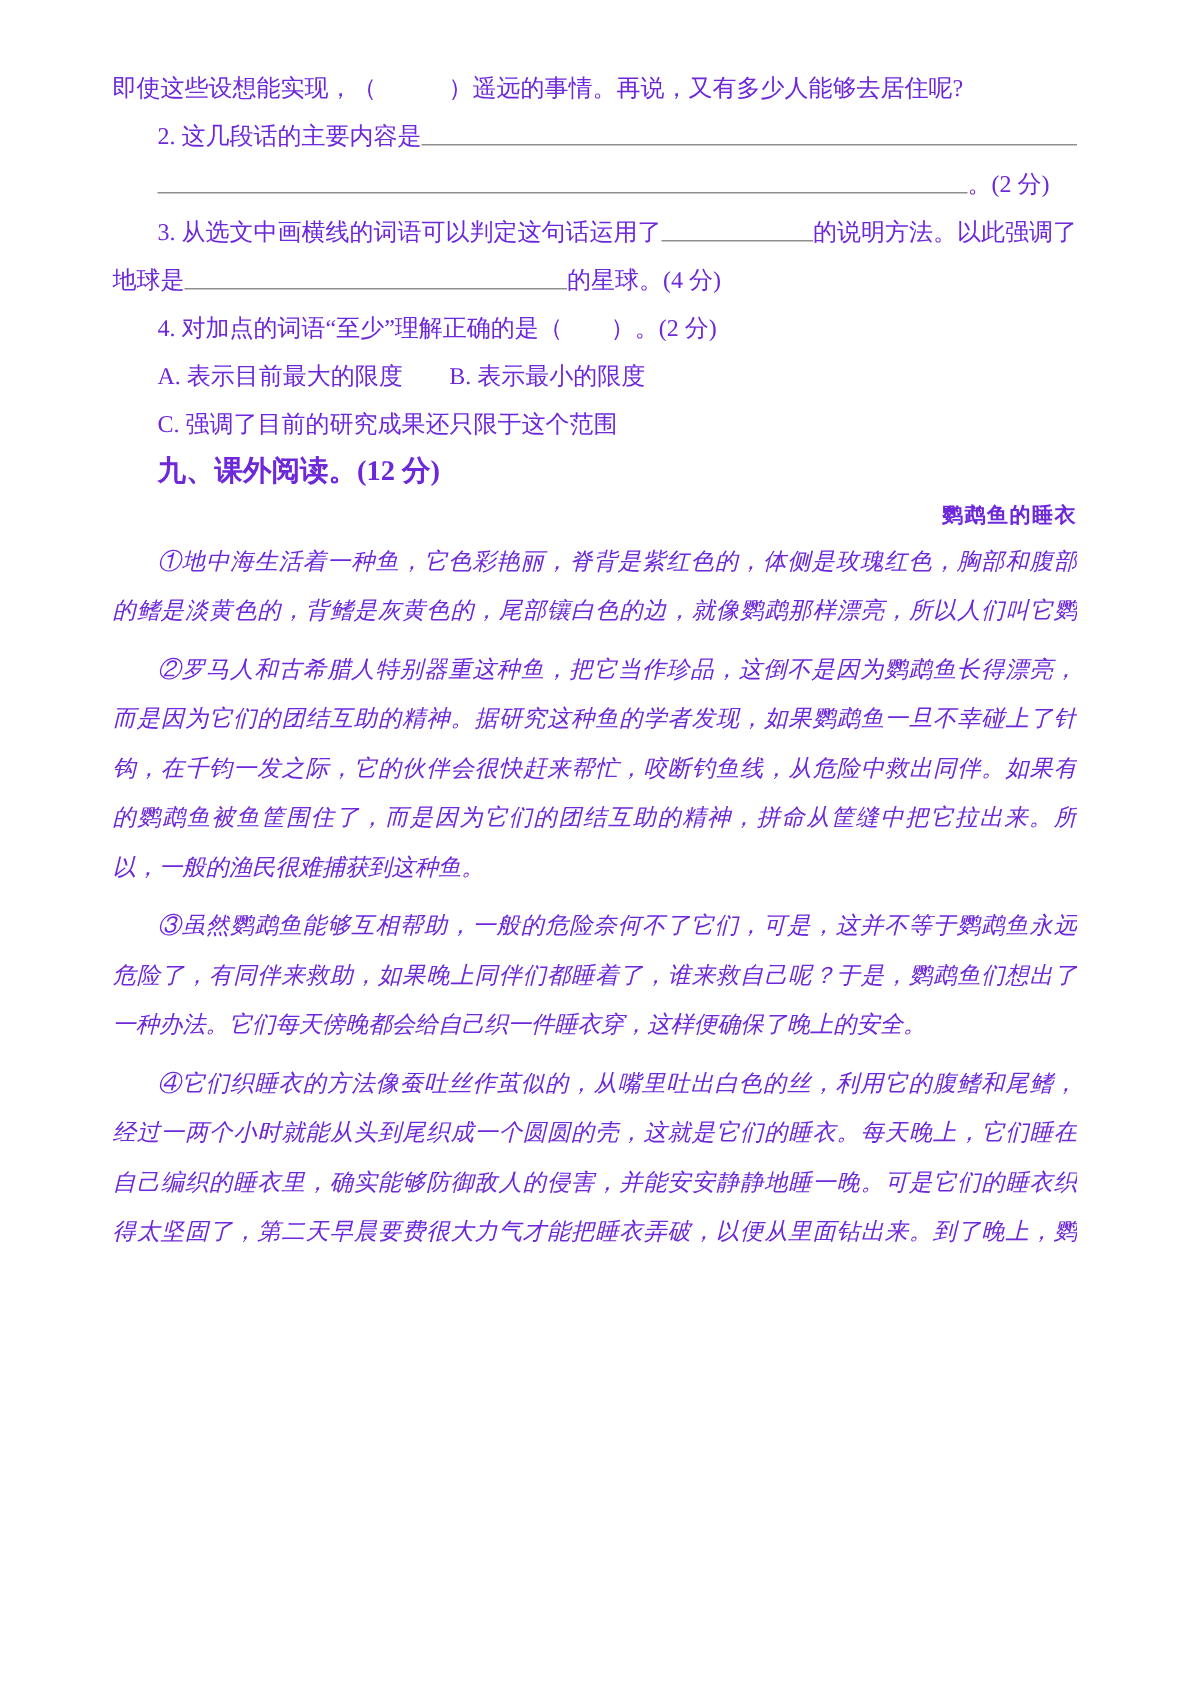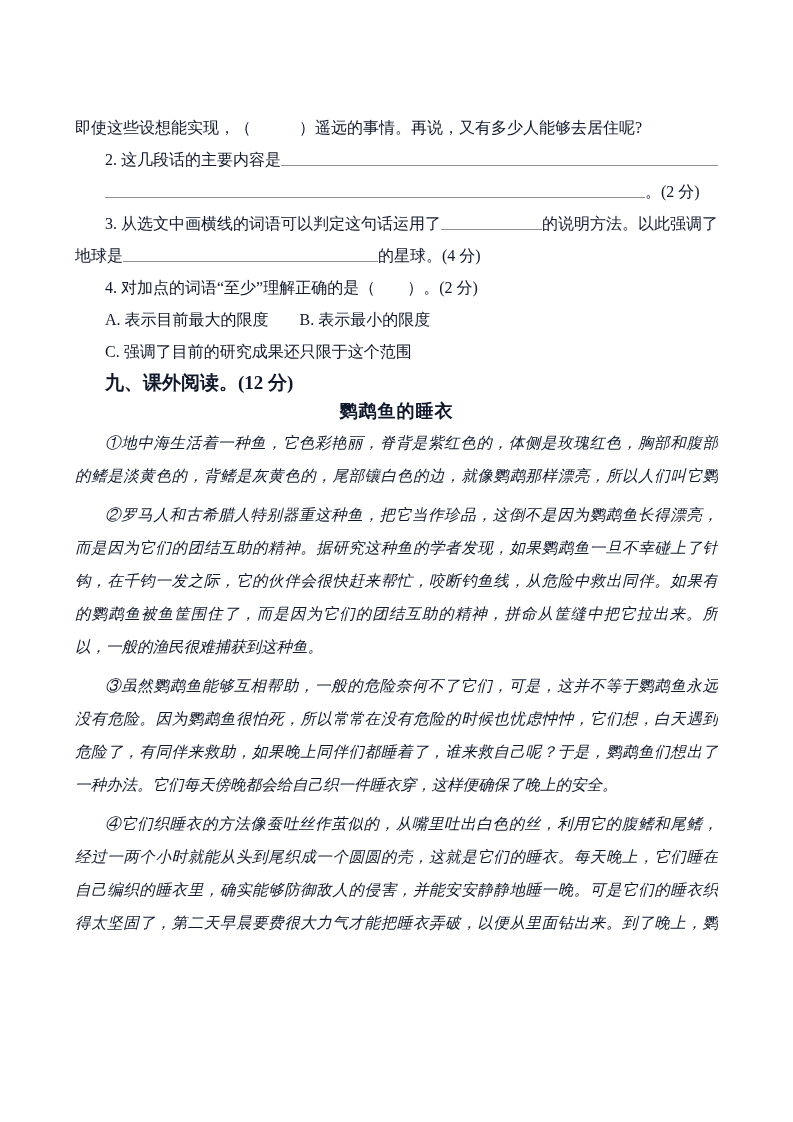--- a/index.html
+++ b/index.html
@@ -6,23 +6,23 @@
     margin: 0;
     padding: 0;
     background: #ffffff;
   }
   .page {
     position: relative;
     width: 793px;
     height: 1122px;
     background: #ffffff;
     box-sizing: border-box;
-    padding: 112px 75px 0 75px;
+    padding: 44px 75px 0 75px;
     overflow: hidden;
-    color: #0f172a;
+    color: #6d28d9;
     font-family: "Liberation Serif", "DejaVu Serif", serif;
   }
   
   .q-line {
     display: flex;
     align-items: baseline;
     height: 32px;
     line-height: 32px;
     font-size: 16px;
     white-space: nowrap;
@@ -44,24 +44,24 @@
     line-height: 29px;
     font-family: Liberation Serif, serif;
     font-weight: 700;
     font-size: 19px;
     padding-left: 30px;
   }
   
   .passage-title {
     height: 29px;
     line-height: 29px;
-    text-align: center;
+    text-align: right;
     font-family: "Liberation Sans", "DejaVu Sans", sans-serif;
     font-weight: 700;
-    font-size: 18px;
+    font-size: 14px;
     letter-spacing: 1px;
   }
   .passage-body { margin-top: 0; }
   .p-line {
     font-size: 15.5px;
     height: 33px;
     line-height: 33px;
     font-style: italic;            
     text-align: justify;
     text-align-last: left;
@@ -122,21 +122,20 @@
 
   <div class="passage-body">
       <div class="p-line full p-start">①地中海生活着一种鱼，它色彩艳丽，脊背是紫红色的，体侧是玫瑰红色，胸部和腹部</div>
       <div class="p-line full">的鳍是淡黄色的，背鳍是灰黄色的，尾部镶白色的边，就像鹦鹉那样漂亮，所以人们叫它鹦</div>
       <div class="p-line full p-start p-gap">②罗马人和古希腊人特别器重这种鱼，把它当作珍品，这倒不是因为鹦鹉鱼长得漂亮，</div>
       <div class="p-line full">而是因为它们的团结互助的精神。据研究这种鱼的学者发现，如果鹦鹉鱼一旦不幸碰上了针</div>
       <div class="p-line full">钩，在千钧一发之际，它的伙伴会很快赶来帮忙，咬断钓鱼线，从危险中救出同伴。如果有</div>
       <div class="p-line full">的鹦鹉鱼被鱼筐围住了，而是因为它们的团结互助的精神，拼命从筐缝中把它拉出来。所</div>
       <div class="p-line">以，一般的渔民很难捕获到这种鱼。</div>
       <div class="p-line full p-start p-gap">③虽然鹦鹉鱼能够互相帮助，一般的危险奈何不了它们，可是，这并不等于鹦鹉鱼永远</div>
-      <div class="p-line full">没有危险。因为鹦鹉鱼很怕死，所以常常在没有危险的时候也忧虑忡忡，它们想，白天遇到</div>
       <div class="p-line full">危险了，有同伴来救助，如果晚上同伴们都睡着了，谁来救自己呢？于是，鹦鹉鱼们想出了</div>
       <div class="p-line">一种办法。它们每天傍晚都会给自己织一件睡衣穿，这样便确保了晚上的安全。</div>
       <div class="p-line full p-start p-gap">④它们织睡衣的方法像蚕吐丝作茧似的，从嘴里吐出白色的丝，利用它的腹鳍和尾鳍，</div>
       <div class="p-line full">经过一两个小时就能从头到尾织成一个圆圆的壳，这就是它们的睡衣。每天晚上，它们睡在</div>
       <div class="p-line full">自己编织的睡衣里，确实能够防御敌人的侵害，并能安安静静地睡一晚。可是它们的睡衣织</div>
       <div class="p-line full">得太坚固了，第二天早晨要费很大力气才能把睡衣弄破，以便从里面钻出来。到了晚上，鹦</div>
     </div>
 
 </div>
 

